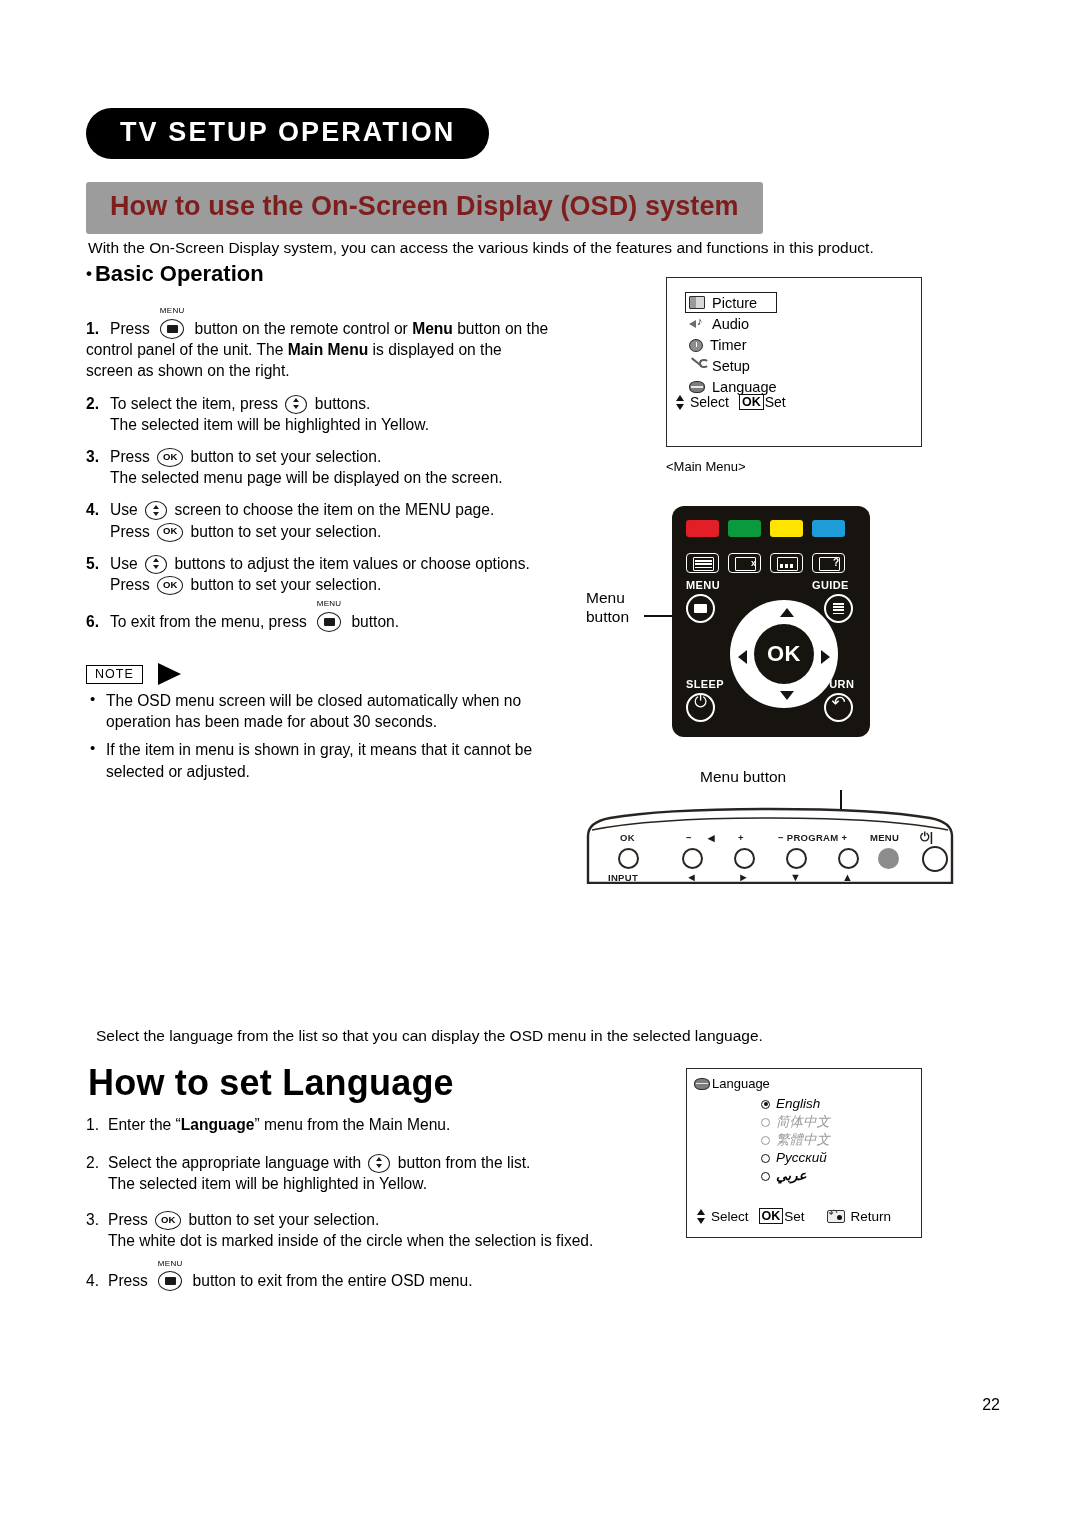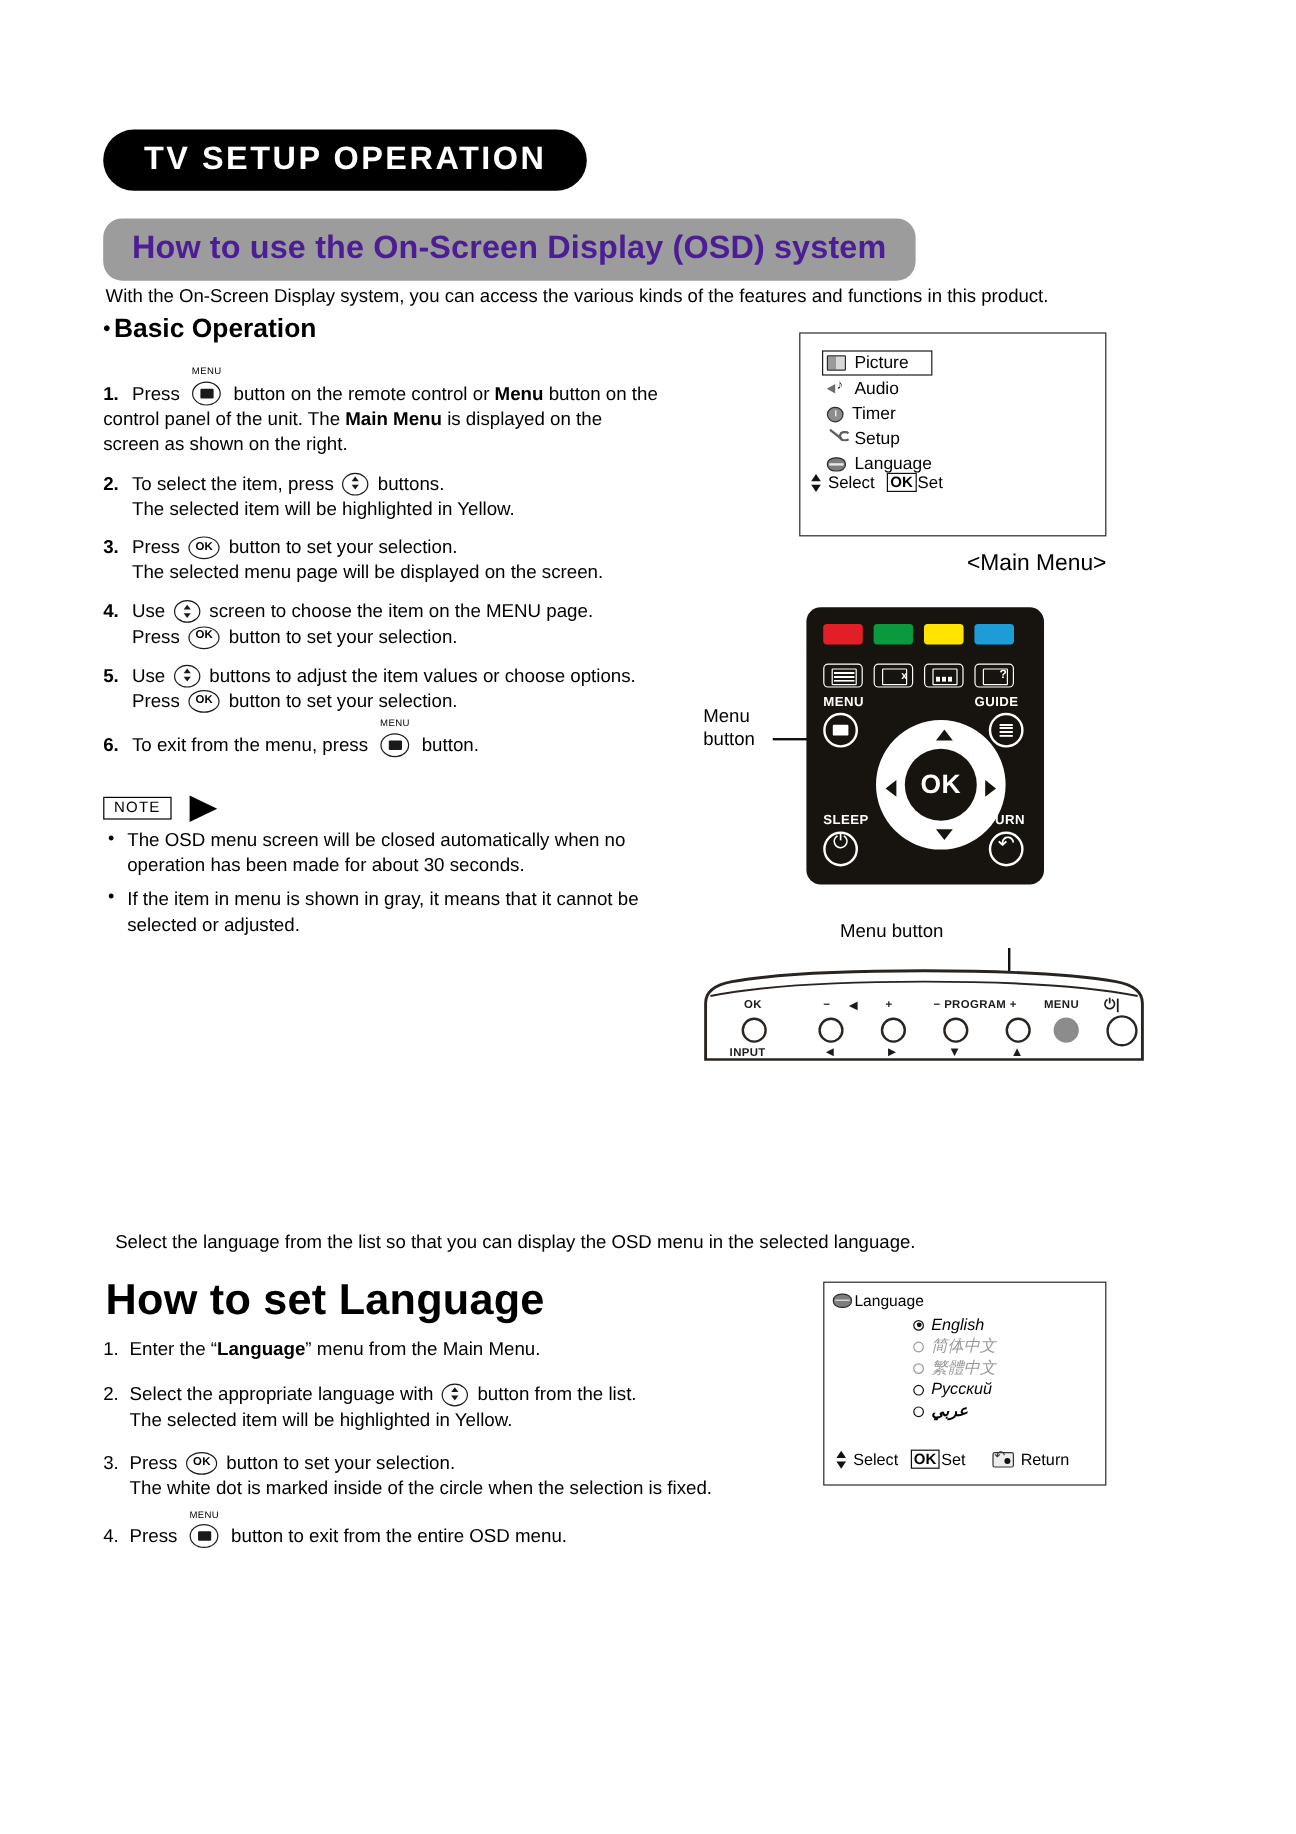--- a/index.html
+++ b/index.html
@@ -18,22 +18,22 @@
   .chapter-pill{
     position:absolute; left:86px; top:108px;
     background:#000; color:#fff;
     border-radius:34px;
     padding:11px 34px 13px 34px;
     font-size:27px; font-weight:bold; letter-spacing:2.1px;
     line-height:1;
   }
   .gray-band{
     position:absolute;
-    background:#9c9c9c; color:#4c1d95;
-    border-radius:16px;
+    background:#9c9c9c; color:#7f1d1d;
+    border-radius:3px;
     font-weight:bold;
     line-height:1;
   }
   .band-osd{
     left:86px; top:182px;
     padding:11px 24px 14px 24px;
     font-size:27px; letter-spacing:0.1px;
   }
   .band-lang{
     left:86px; top:962px;
@@ -181,21 +181,21 @@
   .updown .b{
     position:absolute;left:0;bottom:0;width:0;height:0;
     border-left:4.5px solid transparent;border-right:4.5px solid transparent;
     border-top:6px solid #111;
   }
   .okbox{
     border:1.5px solid #111; padding:0 2px; font-size:12.5px;
     font-weight:bold; line-height:14px; margin:0 1px 0 10px;
   }
   .caption{
-    position:absolute; font-size:19px; text-align:right;
+    position:absolute; font-size:13px; text-align:left;
   }
   .cap-main{ left:666px; top:459px; width:256px; }
 
   
   .mi{ display:inline-block; width:16px; height:13px; position:relative; }
   .mi-picture{ background:linear-gradient(90deg,#9a9a9a 0 45%, #d8d8d8 45% 100%); border:1.6px solid #2b2b2b; border-radius:1px;}
   .mi-audio:before{
     content:""; position:absolute; left:0; top:2.5px;
     width:0;height:0;border-top:4px solid transparent;border-bottom:4px solid transparent;
     border-right:7px solid #6d6d6d;
@@ -626,14 +626,15 @@
           <span class="b"></span>
         </span>
       <span>Select</span>
       <span class="okbox">OK</span>
       <span>Set</span>
       <span class="retico"></span>
       <span>Return</span>
     </div>
   </div>
 
+  <div class="pagenum">22</div>
 
 </div>
 
 </body></html>

